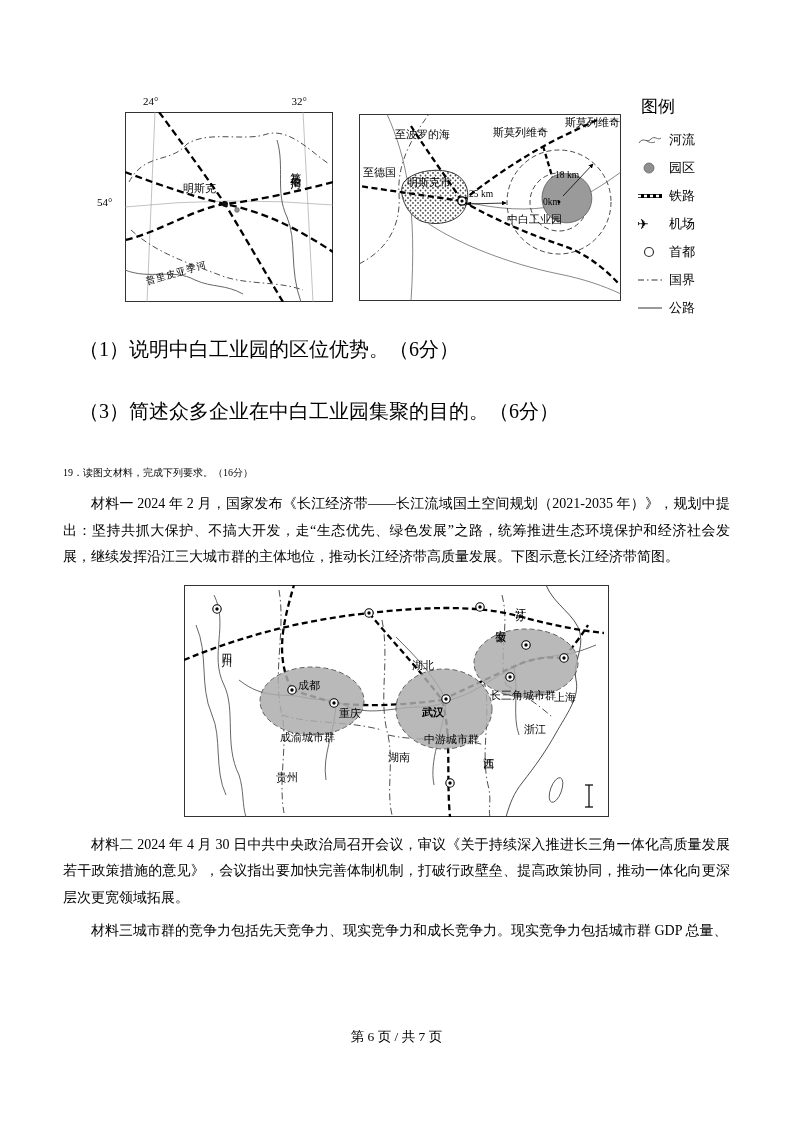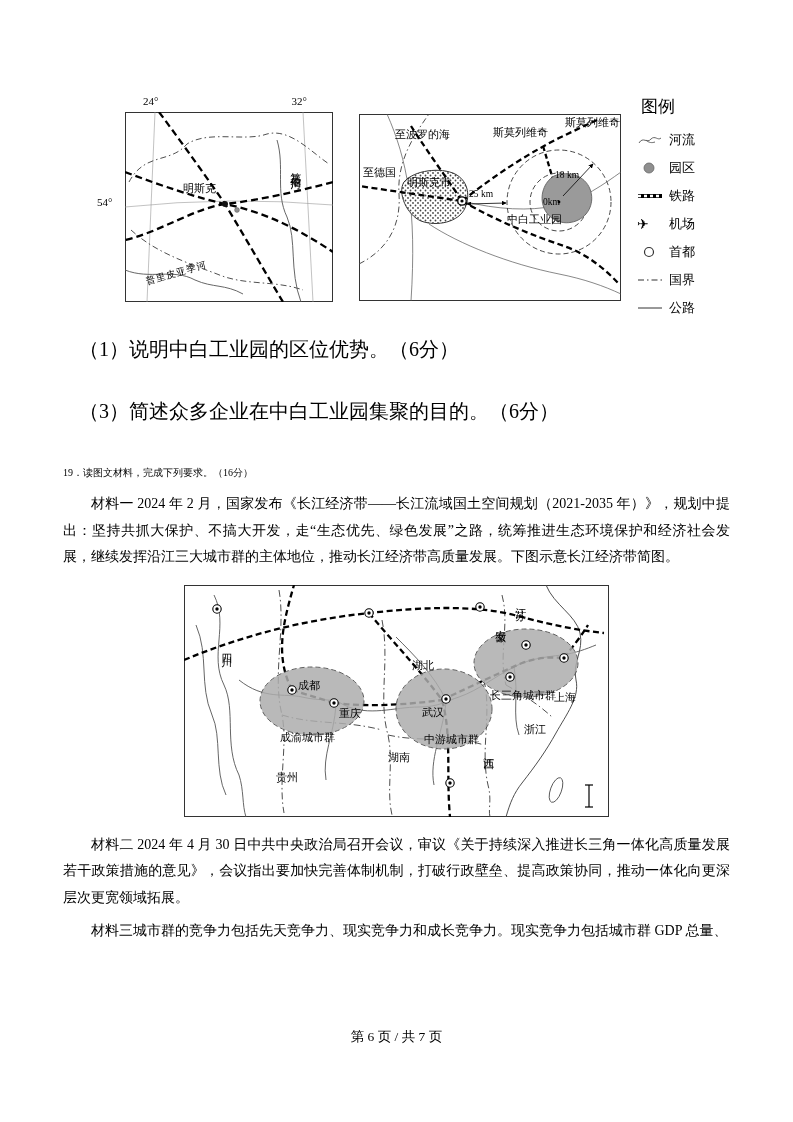--- a/index.html
+++ b/index.html
@@ -261,21 +261,21 @@
           <line x1="401" y1="200" x2="409" y2="200" stroke="#000" stroke-width="1.2"></line>
           <line x1="401" y1="222" x2="409" y2="222" stroke="#000" stroke-width="1.2"></line>
         </g>
       </svg>
       <span class="mlabel vert" style="left:36px; top:60px;">四川</span>
       <span class="mlabel" style="left:114px; top:94px;">成都</span>
       <span class="mlabel" style="left:155px; top:122px;">重庆</span>
       <span class="mlabel" style="left:96px; top:146px;">成渝城市群</span>
       <span class="mlabel" style="left:92px; top:186px;">贵州</span>
       <span class="mlabel" style="left:228px; top:74px;">湖北</span>
-      <span class="mlabel" style="left:238px; top:121px;">武汉</span>
+      <span class="mlabel" style="left:238px; top:121px;font-weight:bold;">武汉</span>
       <span class="mlabel" style="left:240px; top:148px;">中游城市群</span>
       <span class="mlabel" style="left:204px; top:166px;">湖南</span>
       <span class="mlabel vert" style="left:298px; top:164px;">江西</span>
       <span class="mlabel vert" style="left:310px; top:36px;">安徽</span>
       <span class="mlabel vert" style="left:330px; top:14px;">江苏</span>
       <span class="mlabel" style="left:370px; top:78px;margin-top:28px;">上海</span>
       <span class="mlabel" style="left:306px; top:104px;">长三角城市群</span>
       <span class="mlabel" style="left:340px; top:138px;">浙江</span>
     </div>
   </div>

